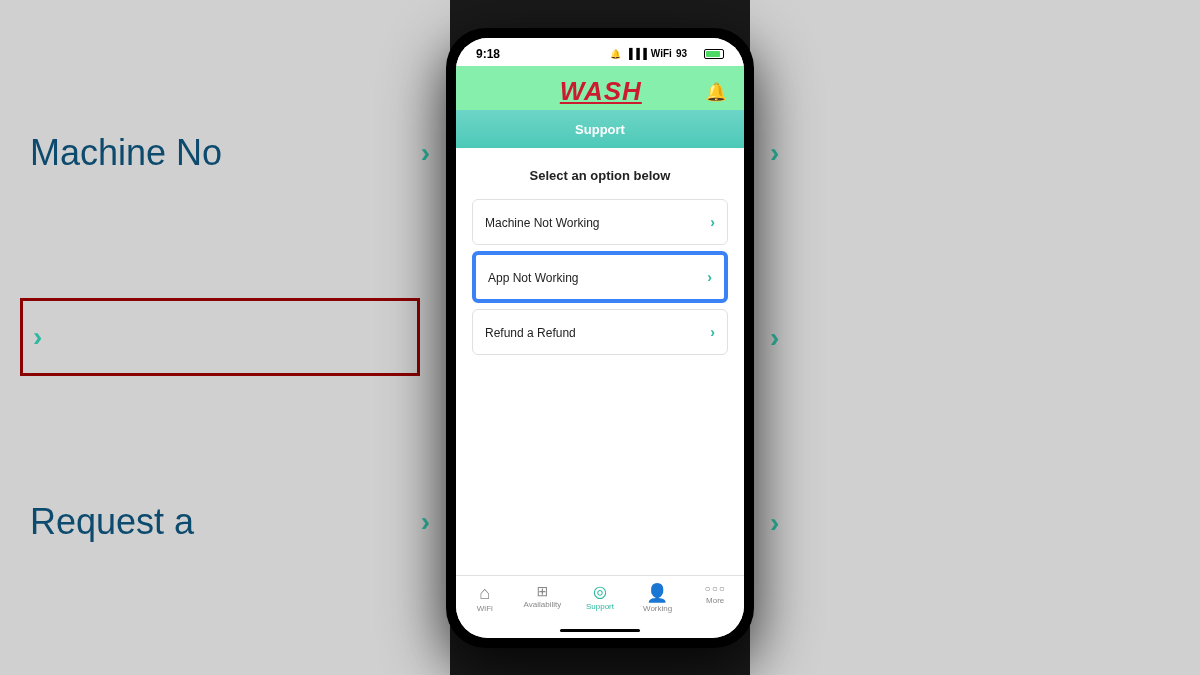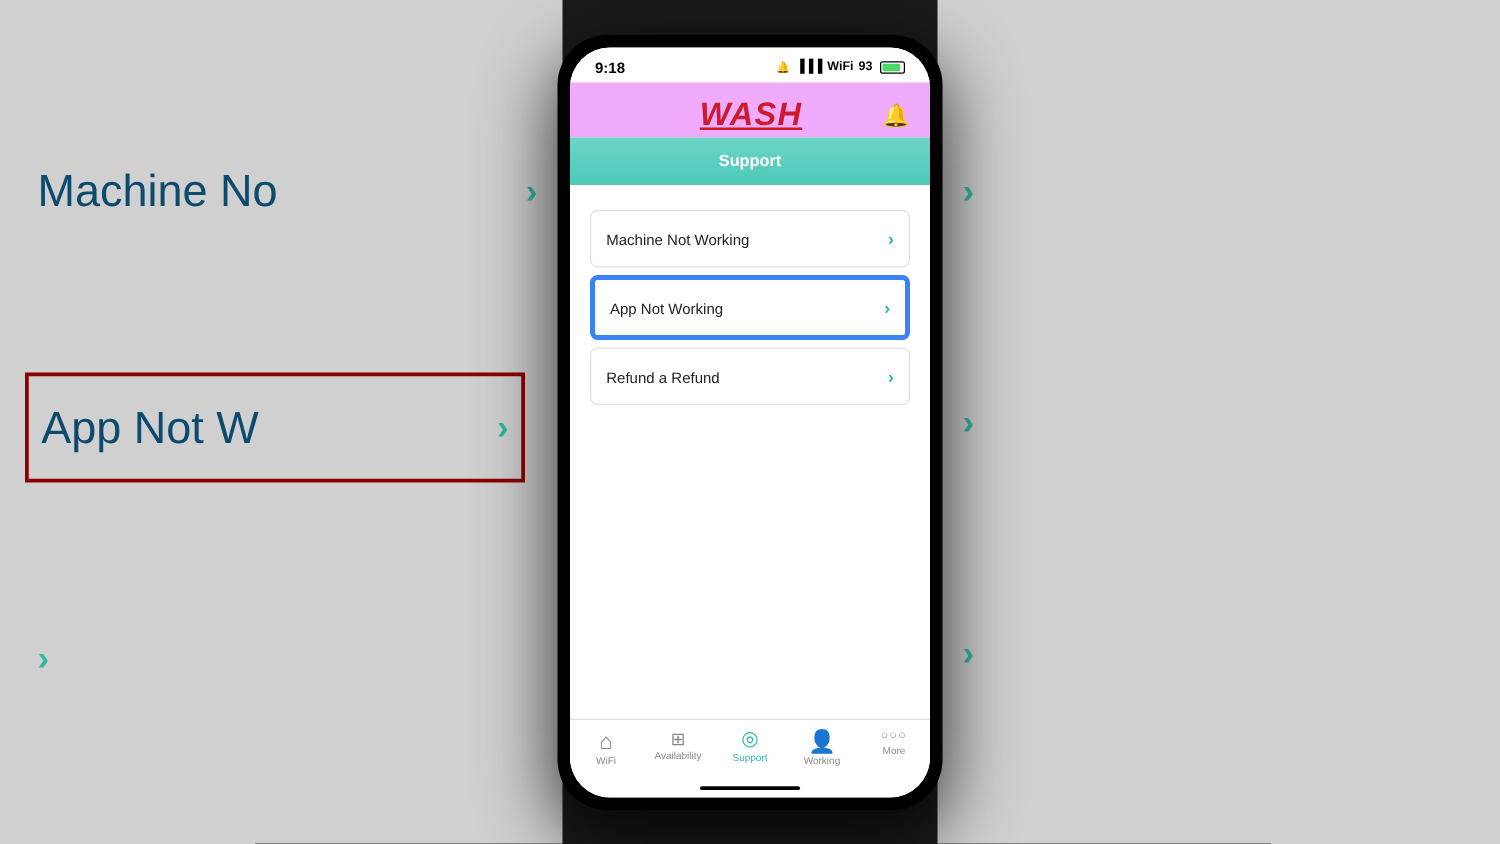--- a/index.html
+++ b/index.html
@@ -122,21 +122,21 @@
     .status-icons {
       display: flex;
       align-items: center;
       gap: 4px;
       font-size: 10px;
     }
 
     .battery-icon {
       display: flex;
       align-items: center;
-      gap: 6px;
+      gap: 17px;
     }
 
     .battery-box {
       width: 20px;
       height: 10px;
       border: 1.5px solid #000;
       border-radius: 2px;
       position: relative;
       display: flex;
       align-items: center;
@@ -145,21 +145,21 @@
 
     .battery-fill {
       background: #4cd964;
       height: 100%;
       width: 85%;
       border-radius: 1px;
     }
 
     
     .app-header {
-      background: #f0abfc;
+      background: #86efac;
       padding: 8px 16px 0;
       display: flex;
       align-items: center;
       justify-content: space-between;
       min-height: 44px;
     }
 
     .wash-logo {
       font-size: 26px;
       font-weight: 900;
@@ -289,24 +289,24 @@
 <body>
 
 <div class="screen-wrapper">
 
   <div class="bg-left">
     <div class="bg-item">
       <span class="bg-text">Machine No</span>
       <span class="bg-chevron">›</span>
     </div>
     <div class="bg-item bg-item-highlighted">
-      <span class="bg-text">App Not W</span>
       <span class="bg-chevron">›</span>
     </div>
     <div class="bg-item">
+      <span class="bg-text">Request a</span>
       <span class="bg-chevron">›</span>
     </div>
   </div>
 
   <div class="bg-right">
     <div class="bg-item">
       <span class="bg-chevron">›</span>
     </div>
     <div class="bg-item">
       <span class="bg-chevron">›</span>
@@ -338,20 +338,21 @@
         <div style="width:24px;"></div>
         <span class="wash-logo">WASH</span>
         <span class="bell-icon">🔔</span>
       </div>
 
       <div class="support-banner">
         <span class="support-label">Support</span>
       </div>
 
       <div class="main-content">
+        <div class="select-prompt">Select an option below</div>
 
         <div class="menu-item">
           <span class="menu-item-label">Machine Not Working</span>
           <span class="menu-chevron">›</span>
         </div>
 
         <div class="menu-item highlighted">
           <span class="menu-item-label">App Not Working</span>
           <span class="menu-chevron">›</span>
         </div>

